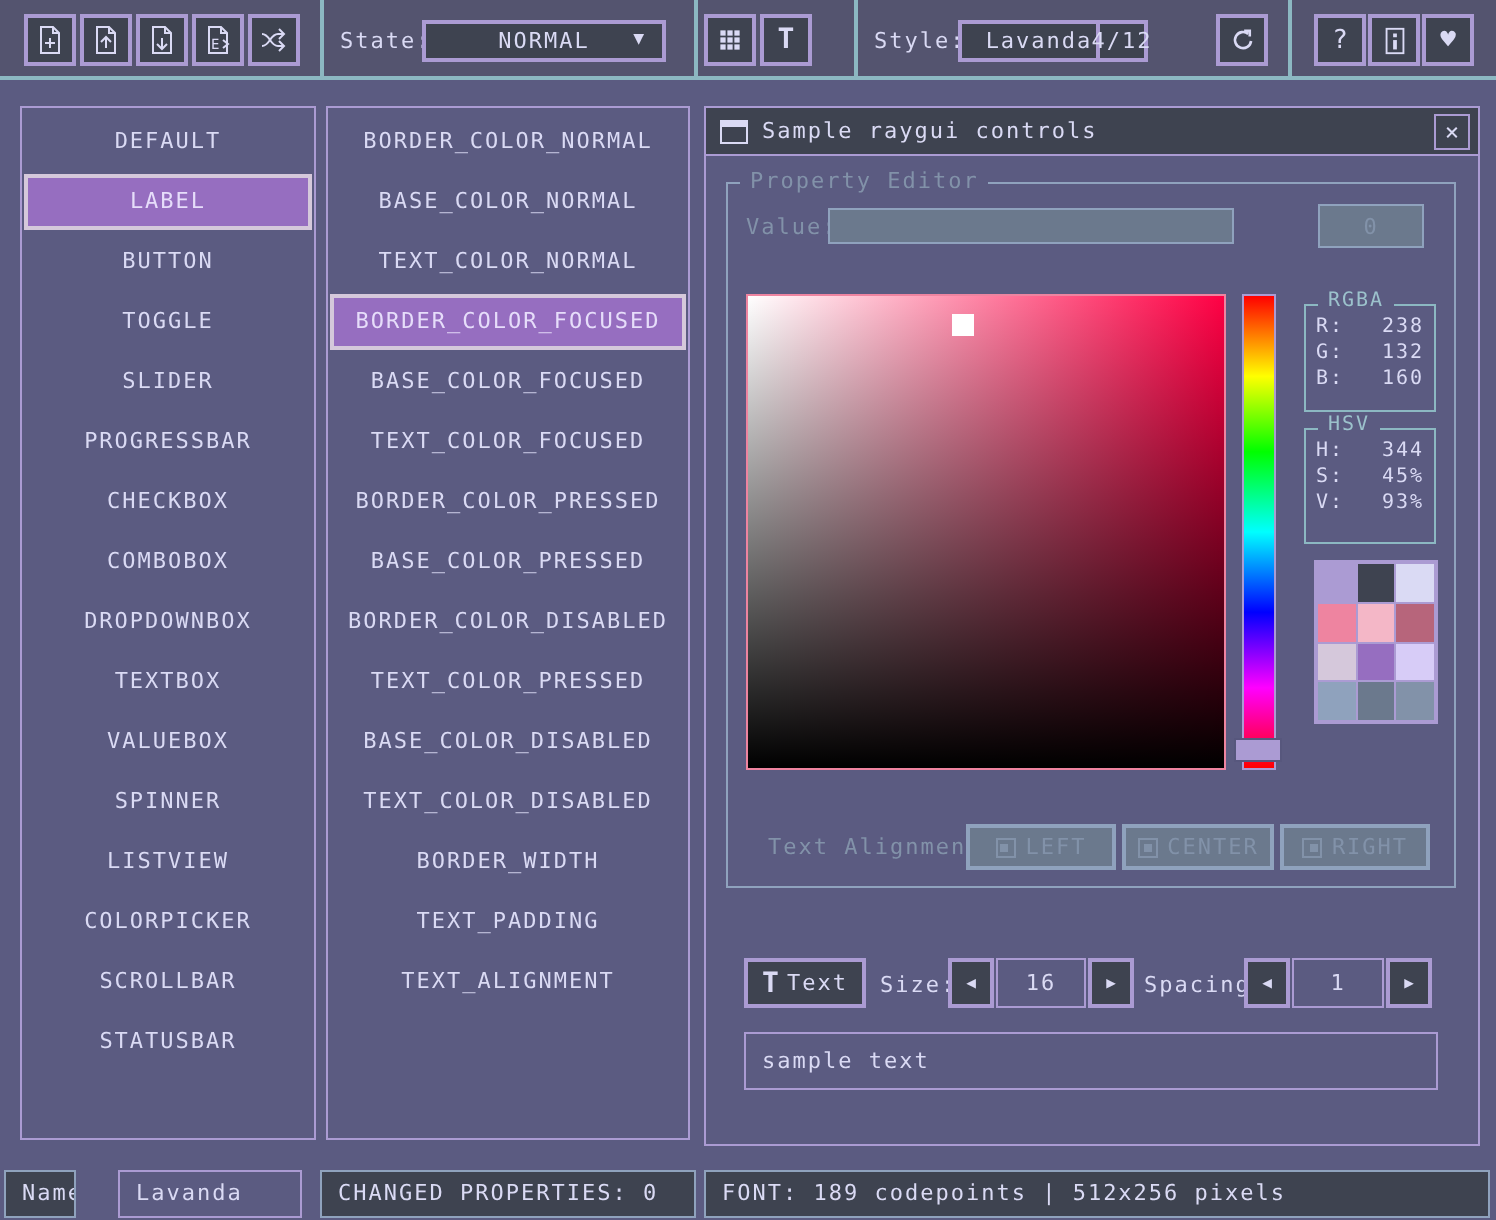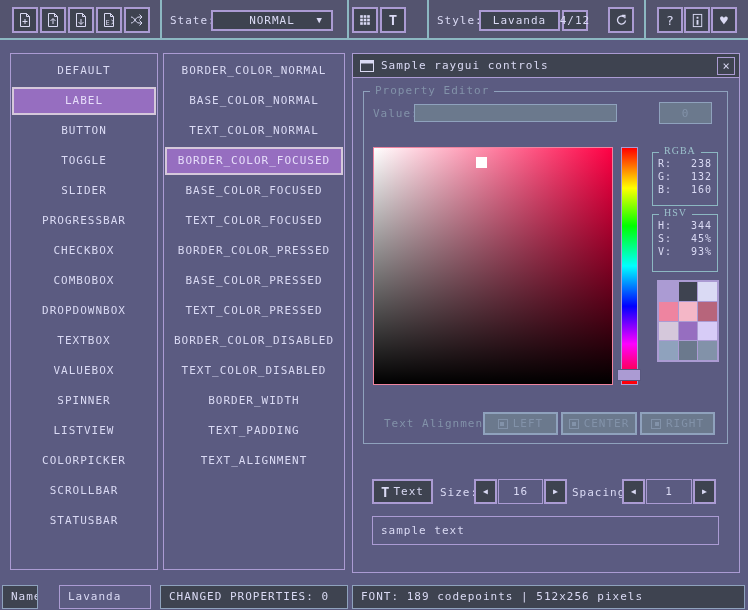--- a/index.html
+++ b/index.html
@@ -38,21 +38,21 @@
   .window{left:352px;top:53px;width:388px;height:520px;border:1px solid var(--panel-border,#ab9bd3);
     background:var(--background,#5b5b81);}
   .titlebar{position:absolute;left:0;top:0;width:100%;height:24px;background:var(--base-normal,#3e4350);
     border-bottom:1px solid var(--panel-border,#ab9bd3);display:flex;align-items:center;text-align:right;}
   .close-btn{position:absolute;right:4px;top:3px;width:18px;height:18px;border:1px solid var(--panel-border,#ab9bd3);
     display:flex;align-items:center;justify-content:center;font-size:12px;letter-spacing:0;cursor:pointer;}
 
   .groupbox{position:absolute;border:1px solid;}
   .groupbox > .gb-label{position:absolute;top:-8px;left:6px;background:var(--background,#5b5b81);padding:0 5px;white-space:nowrap;}
   .gb-enabled{border-color:var(--line-color,#8cb8c2);}
-  .gb-enabled > .gb-label{color:var(--line-label,#9cc2cc);font-family:Liberation Serif, serif;}
+  .gb-enabled > .gb-label{color:var(--line-label,#9cc2cc);}
   .gb-disabled{border-color:var(--disabled-border,#8fa2bd);}
   .gb-disabled > .gb-label{color:var(--disabled-text,#8292a9);}
 
   .dis-text{color:var(--disabled-text,#8292a9);}
   .slider-dis{background:var(--disabled-base,#6b798d);border:1px solid var(--disabled-border,#8fa2bd);}
   .valuebox-dis{background:var(--disabled-base,#6b798d);border:1px solid var(--disabled-border,#8fa2bd);
     color:var(--disabled-text,#8292a9);display:flex;align-items:center;justify-content:center;}
 
   .sv-panel{left:373px;top:147px;width:240px;height:238px;border:1px solid var(--picker-border,#ee84a0);
     background-image:linear-gradient(to bottom, rgba(0,0,0,0), #000),
@@ -172,21 +172,21 @@
     <div class="tb-btn" style="left:380px">
       <span class="glyph14">T</span>
     </div>
 
     <div class="tb-div" style="left:427px"></div>
 
     <span class="tb-label" style="left:437px">Style:</span>
     <div class="combo" style="left:479px;width:81px">
       <span>Lavanda</span>
     </div>
-    <div class="combo" style="left:562px;width:26px">
+    <div class="combo" style="left:548px;width:26px">
       <span>4/12</span>
     </div>
     <div class="tb-btn" style="left:608px">
       <span>
           <svg width="15" height="15" viewBox="0 0 16 16">
             <path d="M12.3 8 A4.3 4.3 0 1 1 10.8 4.2" fill="none" stroke="currentColor" stroke-width="1.4"></path>
             <path d="M8.6 2.6 H11.6 V5.6" fill="none" stroke="currentColor" stroke-width="1.4"></path>
           </svg>
         </span>
     </div>
@@ -231,22 +231,23 @@
 
   <div class="abs panel" style="left:163px;top:53px;width:182px;height:517px">
     <div class="item">BORDER_COLOR_NORMAL</div>
     <div class="item">BASE_COLOR_NORMAL</div>
     <div class="item">TEXT_COLOR_NORMAL</div>
     <div class="item selected">BORDER_COLOR_FOCUSED</div>
     <div class="item">BASE_COLOR_FOCUSED</div>
     <div class="item">TEXT_COLOR_FOCUSED</div>
     <div class="item">BORDER_COLOR_PRESSED</div>
     <div class="item">BASE_COLOR_PRESSED</div>
+    <div class="item">BORDER_COLOR_DISABLED</div>
     <div class="item">TEXT_COLOR_PRESSED</div>
-    <div class="item">BORDER_COLOR_DISABLED</div>
+    <div class="item">BASE_COLOR_DISABLED</div>
     <div class="item">TEXT_COLOR_DISABLED</div>
     <div class="item">BORDER_WIDTH</div>
     <div class="item">TEXT_PADDING</div>
     <div class="item">TEXT_ALIGNMENT</div>
   </div>
 
   <div class="abs window">
     <div class="titlebar">
       <span style="margin:0 7px;display:flex">
           <svg width="14" height="12" viewBox="0 0 14 12">

